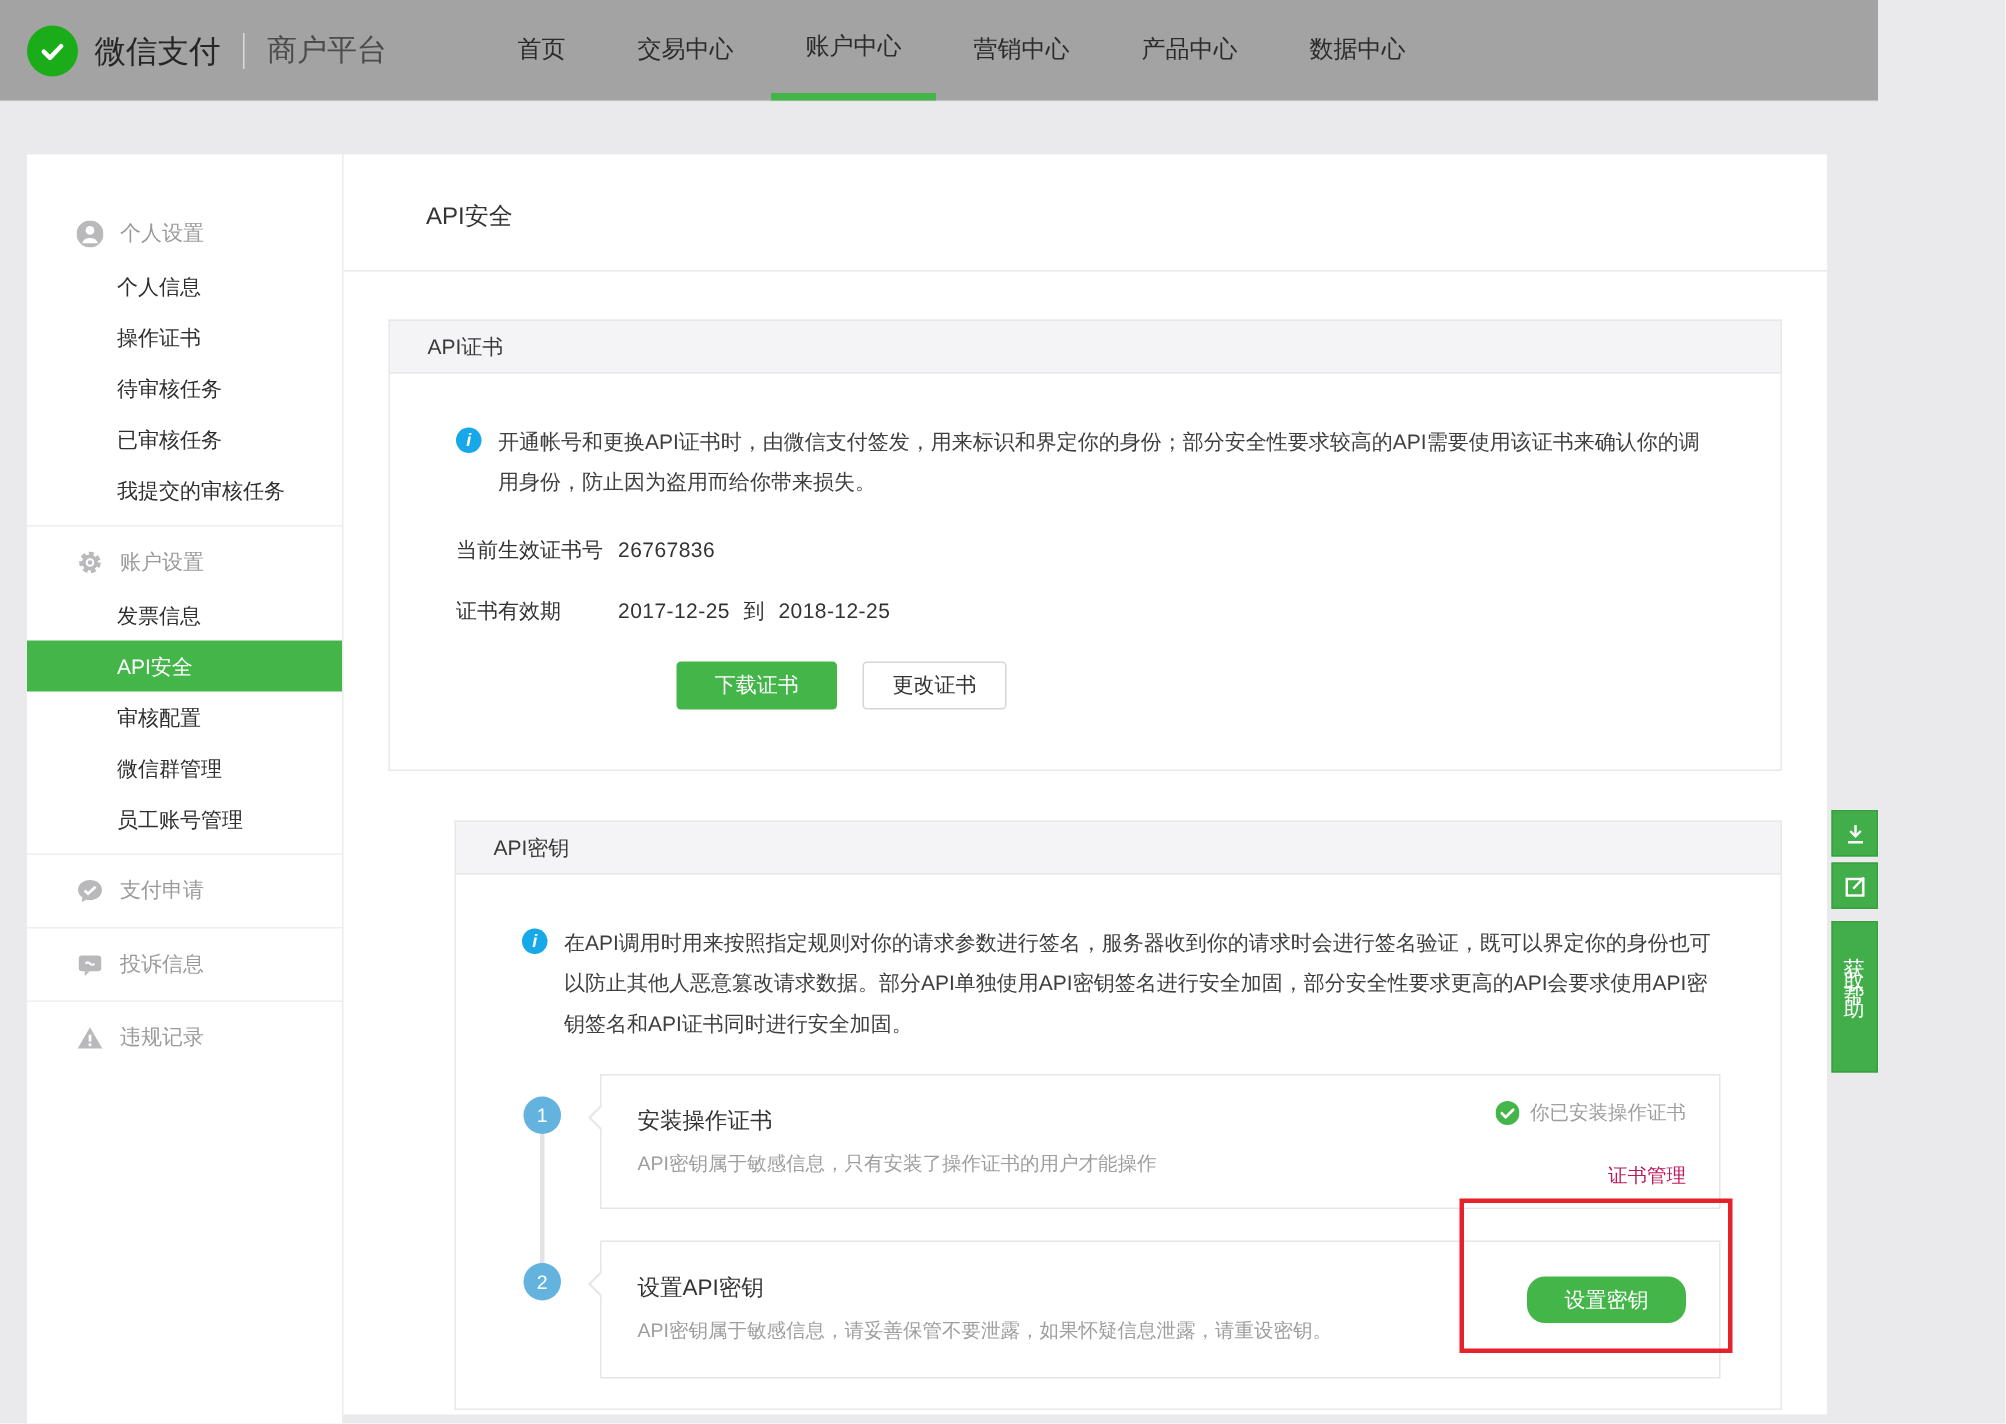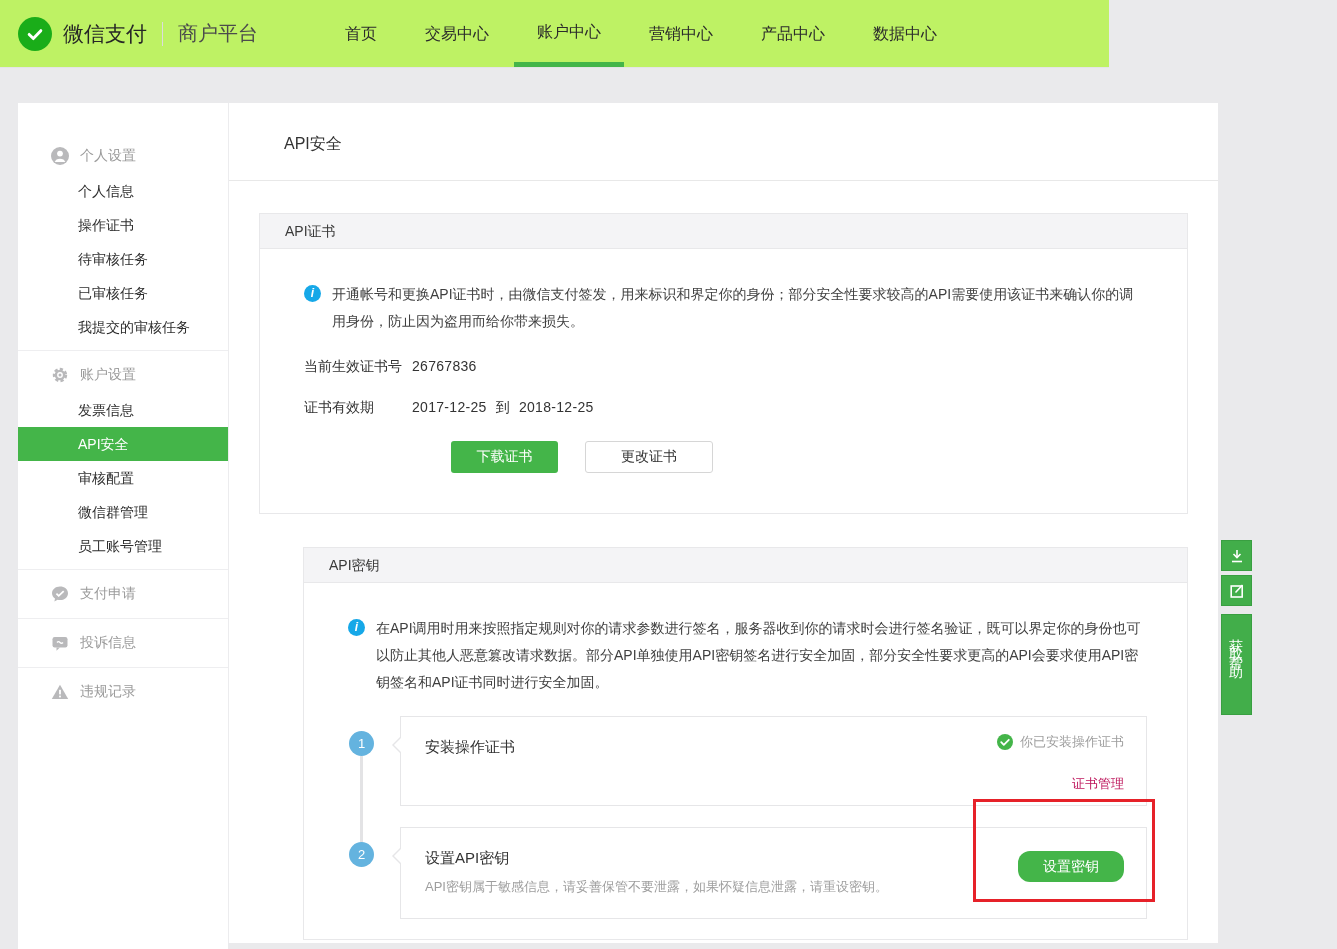--- a/index.html
+++ b/index.html
@@ -2,22 +2,22 @@
 <html><head>
 <meta charset="utf-8">
 <style>
   * { box-sizing: border-box; margin: 0; padding: 0; }
   html,body { width:1337px; height:949px; }
   body {
     font-family: "Liberation Sans", "DejaVu Sans", sans-serif;
     background:#eaeaec; color:#333; overflow:hidden; position:relative;
   }
   
-  .top-header { position:absolute; left:0; top:0; width:1109px; height:68px;
-    background:#bef264; border-bottom:1px solid #e4e4e6; z-index:5;padding-left:43px; }
+  .top-header { position:absolute; left:0; top:0; width:1252px; height:68px;
+    background:#a3a3a3; border-bottom:1px solid #e4e4e6; z-index:5;padding-left:43px; }
   .brand { position:absolute; left:18px; top:0; height:67px; display:flex; align-items:center; }
   .logo { width:34px; height:34px; border-radius:50%; background:#1aad19;
     display:flex; align-items:center; justify-content:center; }
   .brand-name { font-size:21px; color:#262626; margin-left:11px; }
   .brand-sep { width:1px; height:24px; background:#dcdcdc; margin:0 15px; }
   .brand-sub { font-size:20px; color:#4c4c4c; }
   .primary-nav { position:absolute; left:345px; top:0; height:67px; display:flex; gap:48px; }
   .nav-item { font-size:16px; color:#2b2b2b; line-height:67px; height:67px; cursor:pointer; white-space:nowrap; }
   .nav-item.active { border-bottom:5px solid #44b549; line-height:63px; padding:0 23px; margin:0 -23px; }
   
@@ -41,25 +41,25 @@
     border:1px solid #e8e8ea; padding-left:25px; font-size:14px; color:#3a3a3a; }
   .card-body { border:1px solid #e8e8ea; border-top:none; padding:0 40px 20px 44px; position:relative; }
   .info-row { display:flex; gap:11px; padding-top:32px; }
   .info-ic { flex:none; width:17px; height:17px; border-radius:50%; background:#16a8e8;
     color:#fff; font-size:12px; font-weight:bold; font-style:italic; text-align:center;
     line-height:17px; margin-top:4px; }
   .info-row p { font-size:14px; line-height:27px; color:#3f3f3f; }
   .field-row { display:flex; margin-top:23px; font-size:14px; color:#333; }
   .field-row .flabel { width:108px; flex:none; }
   .field-row .fval { letter-spacing:.3px; }
-  .btn-row { margin:24px 0 20px 107px; display:flex; gap:27px;padding-left:40px; }
+  .btn-row { margin:24px 0 20px 107px; display:flex; gap:17px;padding-left:40px; }
   .btn { font-size:14px; height:32px; border-radius:3px; cursor:pointer;
     font-family:inherit; display:inline-flex; align-items:center; justify-content:center; }
   .btn-green { background:#44b549; color:#fff; border:none; width:107px; }
-  .btn-plain { background:#fff; color:#333; border:1px solid #d6d6d6; width:128px; }
+  .btn-plain { background:#fff; color:#333; border:1px solid #d6d6d6; width:96px; }
   
   .steps { position:relative; margin-top:20px; }
   .step-line { position:absolute; left:12px; top:40px; width:3px; height:88px; background:#e3e3e5; }
   .step-circle { position:absolute; left:1px; width:25px; height:25px; border-radius:50%;
     background:#64b3df; color:#fff; font-size:13px; text-align:center; line-height:25px; z-index:2; }
   .step-circle.c1 { top:15px; }
   .step-circle.c2 { top:126px; }
   .step-box { margin-left:52px; border:1px solid #e6e6e8; position:relative;
     padding:21px 24px 0 24px; background:#fff; }
   .step-box.b1 { height:90px; margin-bottom:21px; }
@@ -220,20 +220,21 @@
     <div class="card-body">
       <div class="info-row">
         <span class="info-ic">i</span>
         <p>在API调用时用来按照指定规则对你的请求参数进行签名，服务器收到你的请求时会进行签名验证，既可以界定你的身份也可以防止其他人恶意篡改请求数据。部分API单独使用API密钥签名进行安全加固，部分安全性要求更高的API会要求使用API密钥签名和API证书同时进行安全加固。</p>
       </div>
       <div class="steps">
         <div class="step-line"></div>
         <div class="step-circle c1">1</div>
         <div class="step-box b1">
           <div class="step-title">安装操作证书</div>
+          <div class="step-desc">API密钥属于敏感信息，只有安装了操作证书的用户才能操作</div>
           <div class="step-right">
             <div class="status-row">
               <span style="display:flex;">
                 <svg width="16" height="16" viewBox="0 0 16 16">
                     <circle cx="8" cy="8" r="8" fill="#44b549"></circle>
                     <path d="M4.2 8.2l2.6 2.6 5-5" stroke="#fff" stroke-width="1.8" fill="none" stroke-linecap="round" stroke-linejoin="round"></path>
                   </svg>
               </span>
               <span>你已安装操作证书</span>
             </div>

